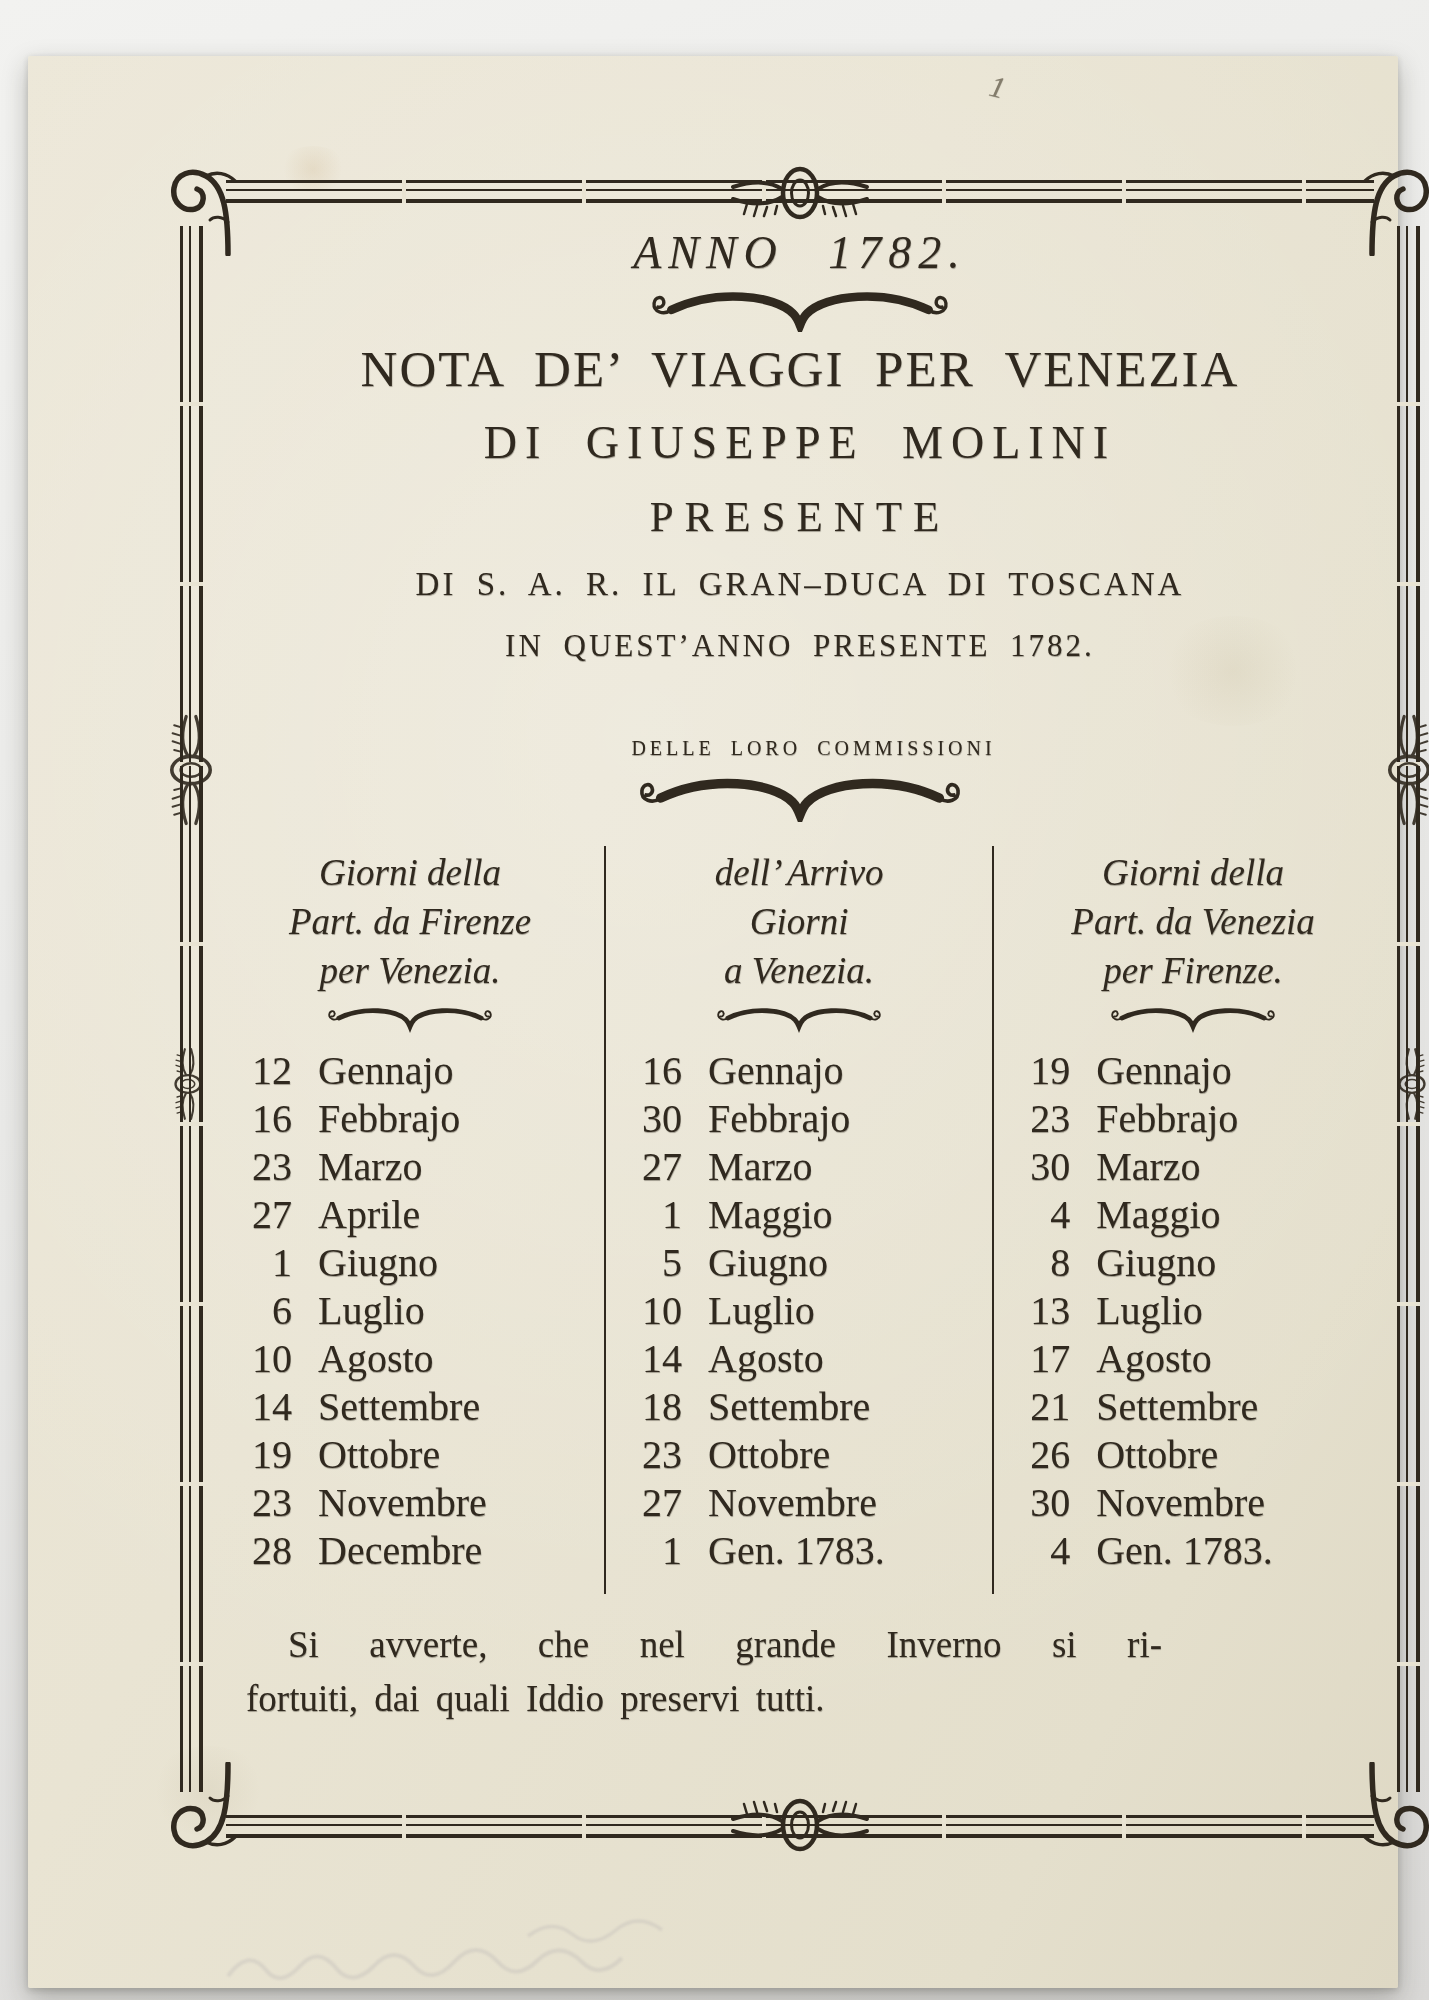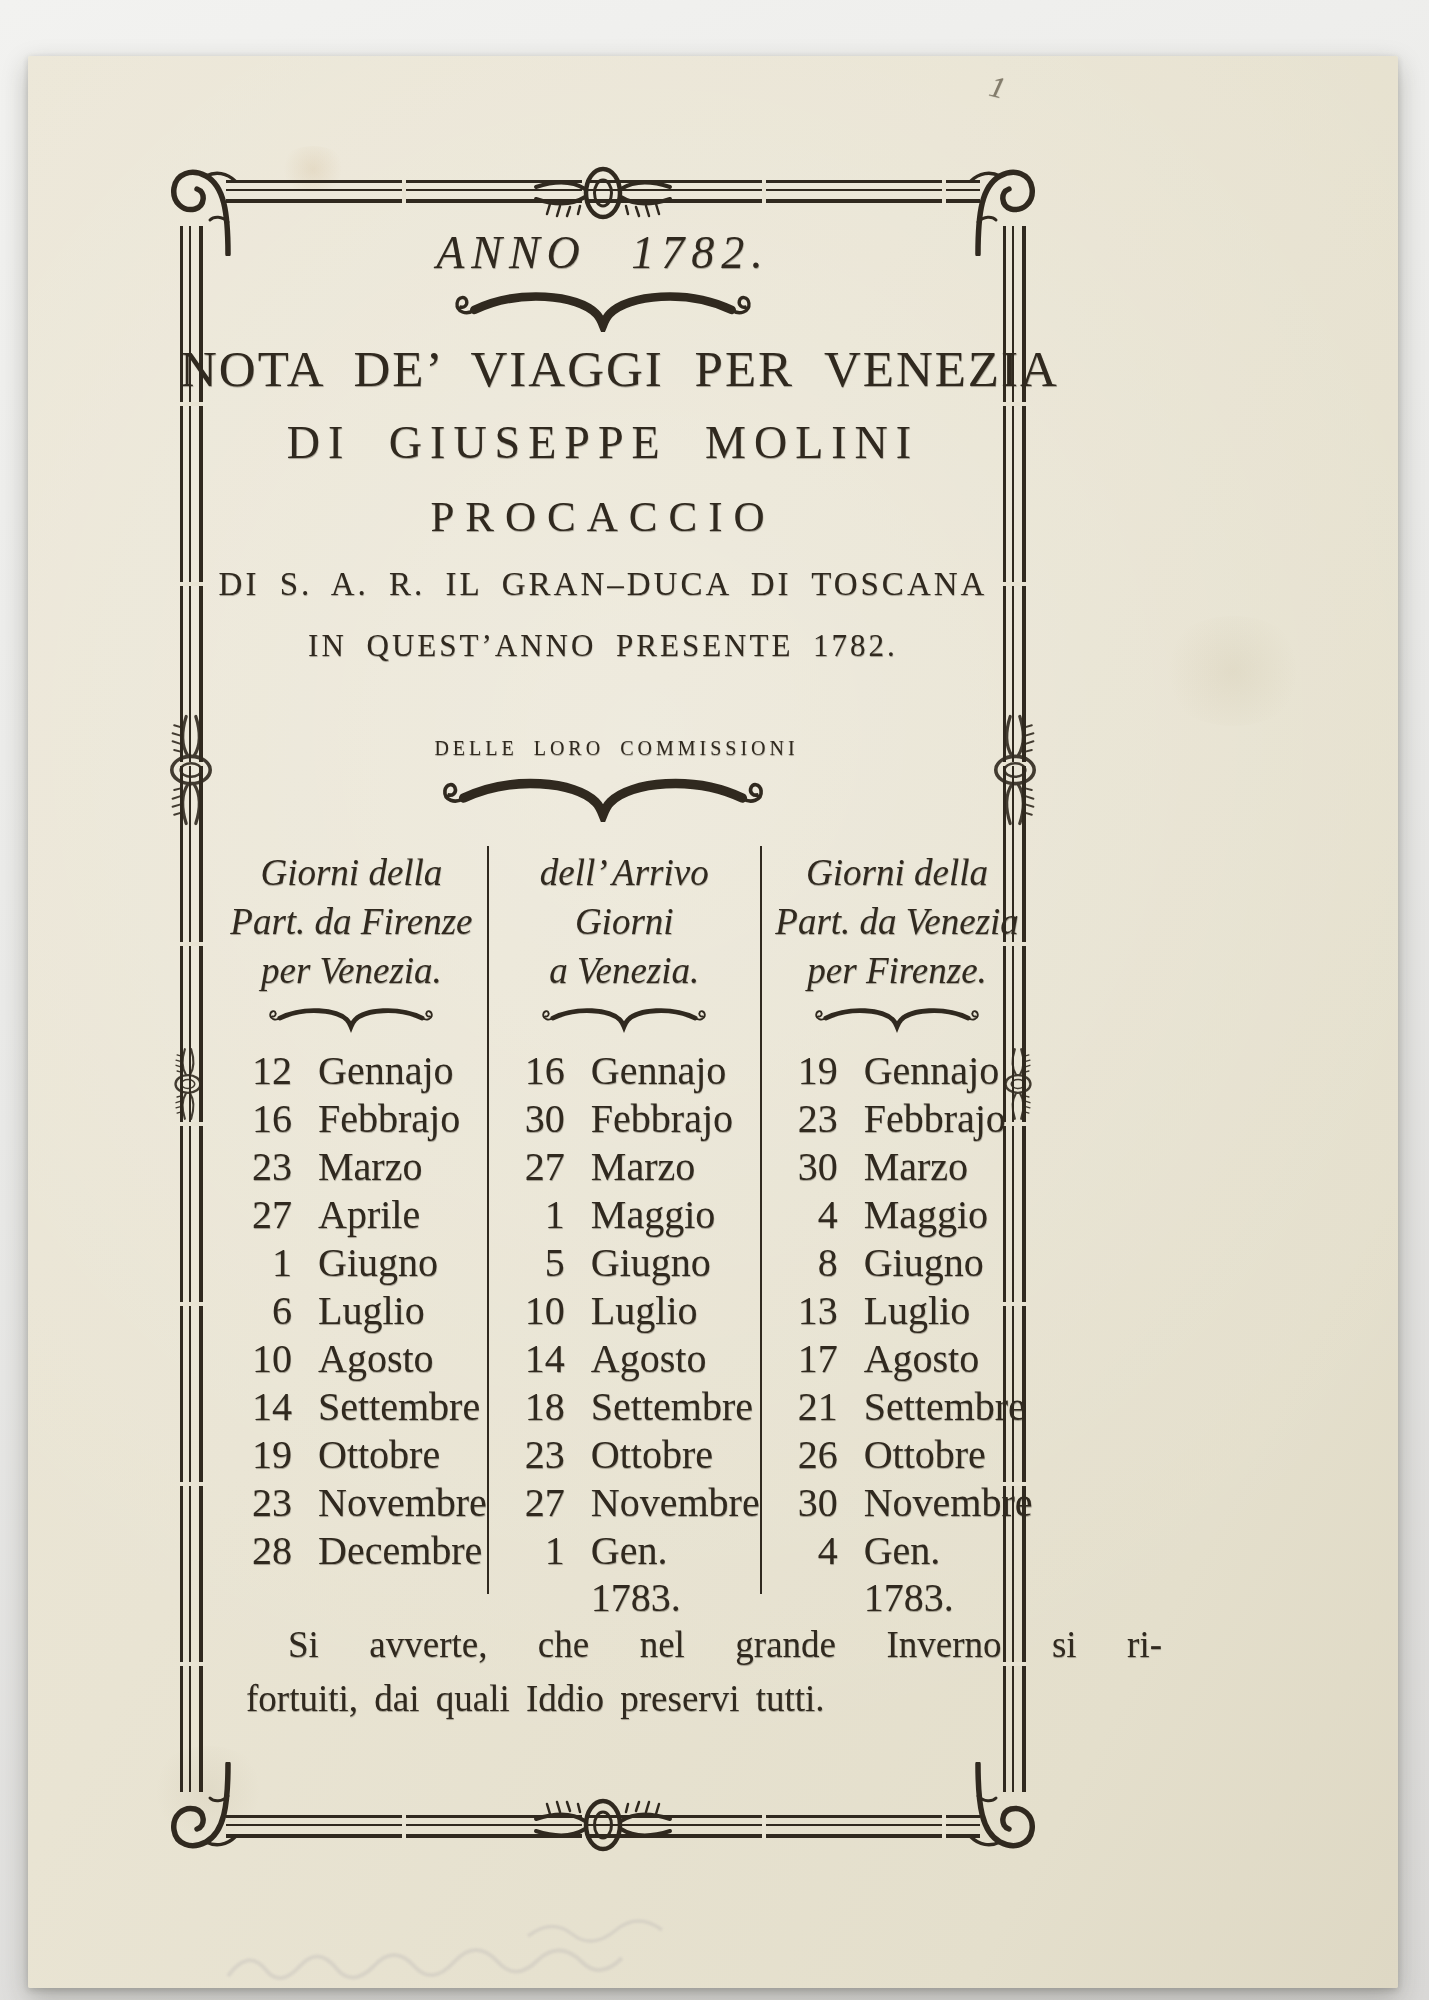--- a/index.html
+++ b/index.html
@@ -30,21 +30,21 @@
   .stain.s3{left:120px;top:1690px;width:120px;height:90px;background:radial-gradient(circle,rgba(120,100,55,.07),rgba(120,100,55,0) 70%);}
   .ghost-writing{position:absolute;opacity:.16;filter:blur(1.2px);pointer-events:none;}
 
   .pencil-mark{
     position:absolute;left:962px;top:14px;
     font-size:30px;font-style:italic;color:#837c6b;
     transform:rotate(14deg);
   }
 
   
-  .frame{position:absolute;left:152px;top:124px;width:846px;height:1658px;color:var(--ink);}
+  .frame{position:absolute;left:152px;top:124px;width:1240px;height:1658px;color:var(--ink);}
   .rule-h,.rule-v{position:absolute;}
   .rule-h{
     left:46px;right:46px;height:23px;
     background:
       repeating-linear-gradient(to right,transparent 0 176px,var(--paper) 176px 180px),
       linear-gradient(to bottom,currentColor 0 3px,transparent 3px 9.5px,currentColor 9.5px 11.5px,transparent 11.5px 19px,currentColor 19px 23px);
   }
   .rule-h.top{top:0;}
   .rule-h.bottom{bottom:0;}
   .rule-v{
@@ -204,21 +204,21 @@
       </div>
 
     <div class="cline anno ink">ANNO 1782.</div>
     <div class="flourish f1">
         <svg class="orn" viewBox="0 0 320 50">
           <use href="#moustache"></use>
         </svg>
       </div>
     <div class="cline title1 ink">NOTA DE’ VIAGGI PER VENEZIA</div>
     <div class="cline title2 ink">DI GIUSEPPE MOLINI</div>
-    <div class="cline title3 ink">PROCACCIO</div>
+    <div class="cline title3 ink">PRESENTE</div>
     <div class="cline sub1 ink">DI S. A. R. IL GRAN–DUCA DI TOSCANA</div>
     <div class="cline sub2 ink">IN QUEST’ANNO PRESENTE 1782.</div>
     <div class="cline tag2 ink">DELLE LORO COMMISSIONI</div>
     <div class="flourish f2">
         <svg class="orn" viewBox="0 0 320 50">
           <use href="#moustache"></use>
         </svg>
       </div>
 
     <div class="table">

